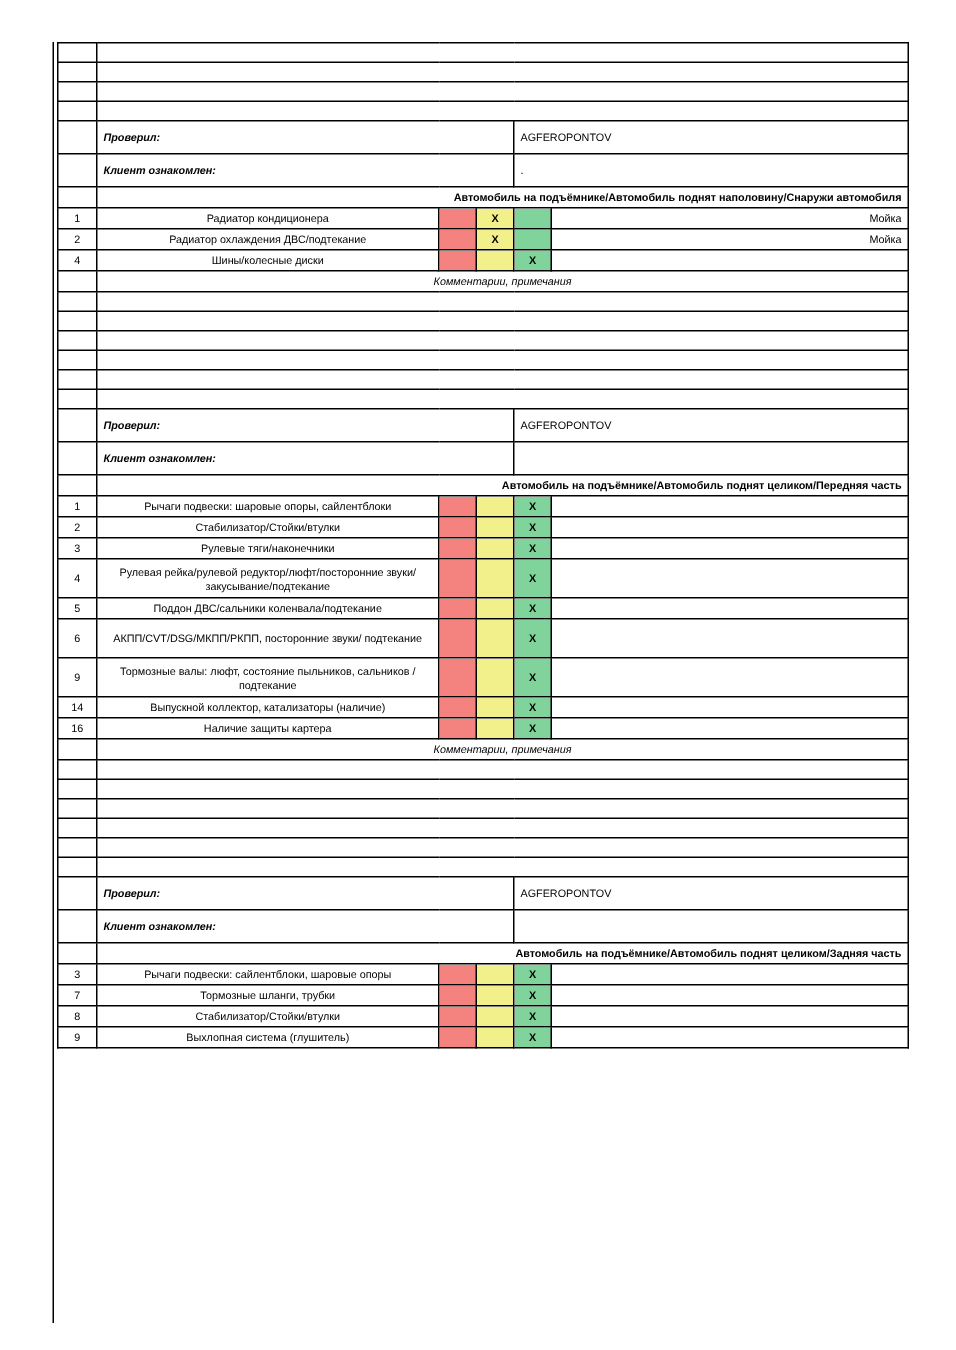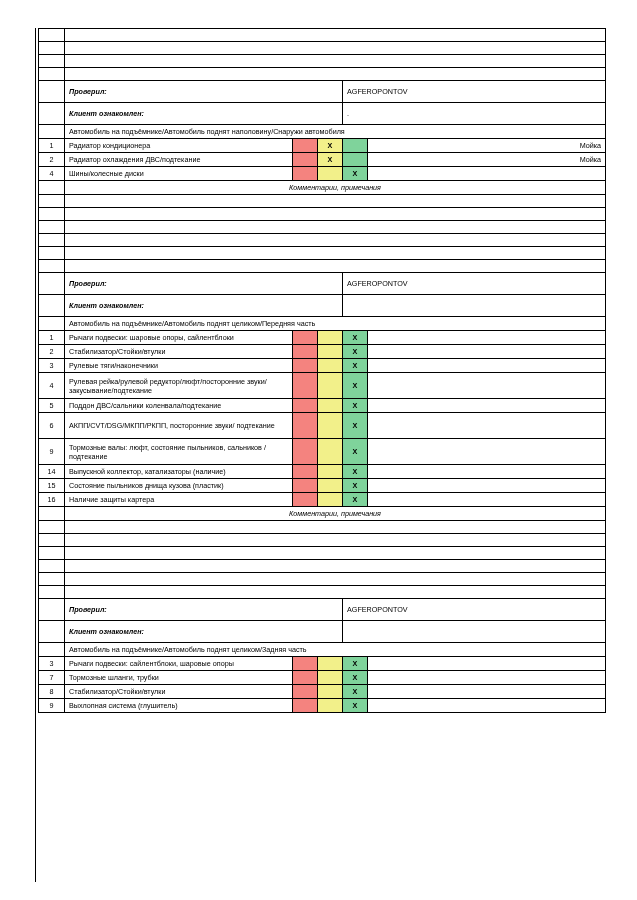--- a/index.html
+++ b/index.html
@@ -45,29 +45,29 @@
   }
   
   col.c-num   { width: 26px; }
   col.c-name  { width: 228px; }
   col.c-red   { width: 25px; }
   col.c-yel   { width: 25px; }
   col.c-grn   { width: 25px; }
   col.c-note  { width: 238px; }
 
   td.num { text-align: center; font-size: 7px; }
-  td.name { text-align: left; }
+  td.name { text-align: center; }
   td.red  { background: #f4837f; text-align: center; font-weight: bold; font-size: 7.5px; }
   td.yel  { background: #f2f08a; text-align: center; font-weight: bold; font-size: 7.5px; }
   td.grn  { background: #7fd39b; text-align: center; font-weight: bold; font-size: 7.5px; }
   td.note { text-align: right; font-size: 7px; }
 
   td.section {
-    text-align: left;
-    font-weight: normal;
+    text-align: right;
+    font-weight: bold;
     font-size: 7.6px;
     height: 15px;
   }
   td.comments {
     text-align: center;
     font-weight: normal;
     font-style: italic;
     font-size: 7.6px;
     height: 15px;
   }
@@ -264,28 +264,20 @@
       </tr>
       <tr>
         <td class="num">14</td>
         <td class="name">Выпускной коллектор, катализаторы (наличие)</td>
         <td class="red"></td>
         <td class="yel"></td>
         <td class="grn">X</td>
         <td class="note"></td>
       </tr>
       <tr>
-        <td class="num">15</td>
-        <td class="name">Состояние пыльников днища кузова (пластик)</td>
-        <td class="red"></td>
-        <td class="yel"></td>
-        <td class="grn">X</td>
-        <td class="note"></td>
-      </tr>
-      <tr>
         <td class="num">16</td>
         <td class="name">Наличие защиты картера</td>
         <td class="red"></td>
         <td class="yel"></td>
         <td class="grn">X</td>
         <td class="note"></td>
       </tr>
 
       <tr>
         <td></td>

